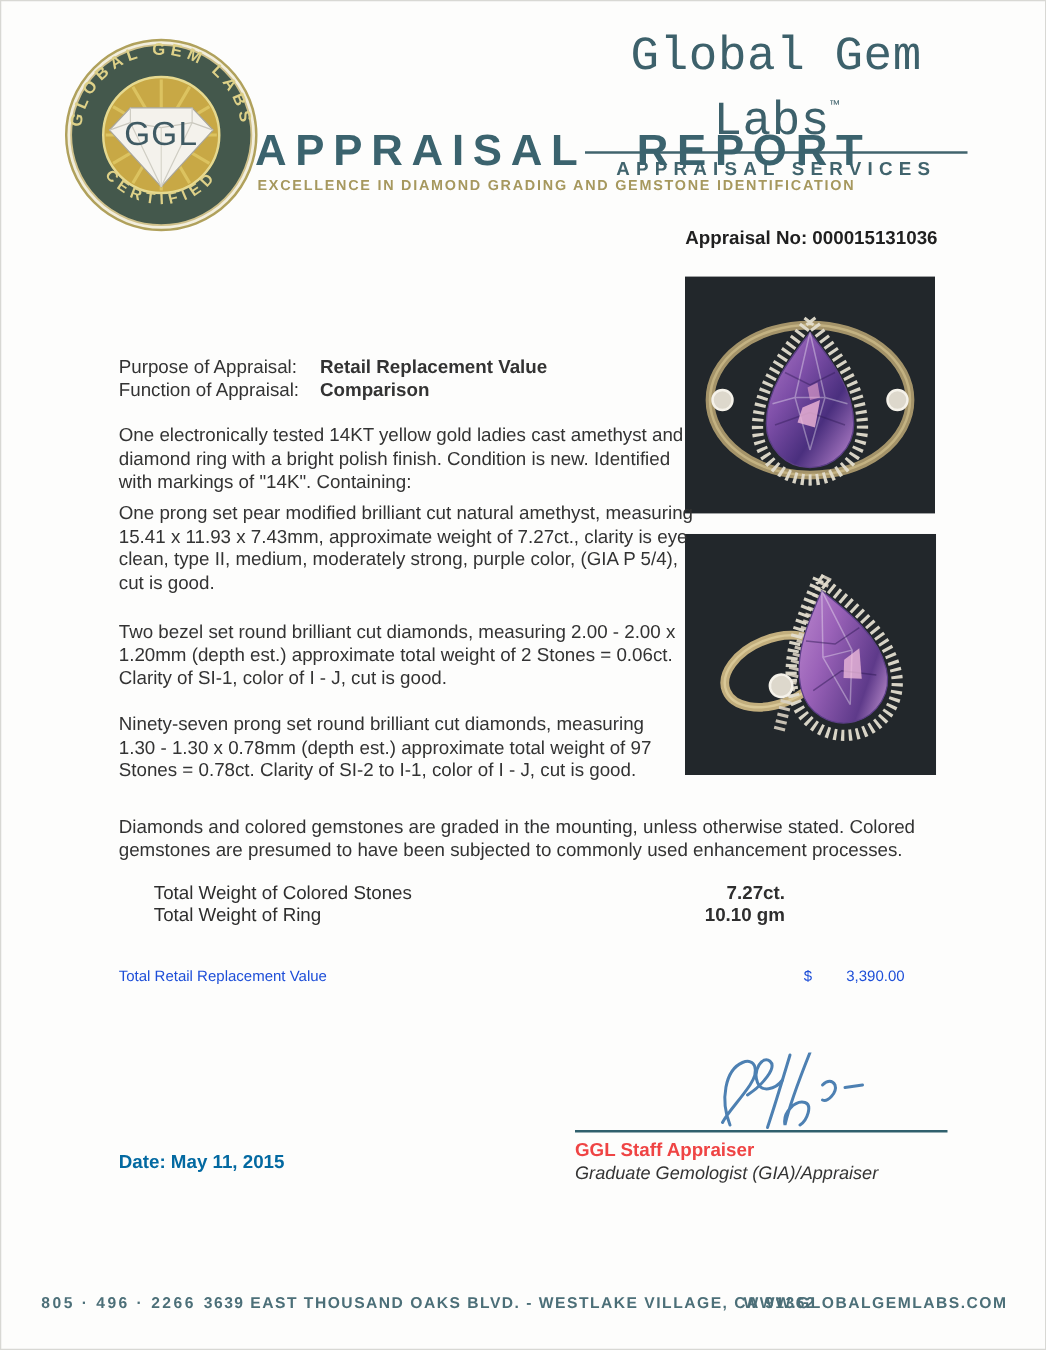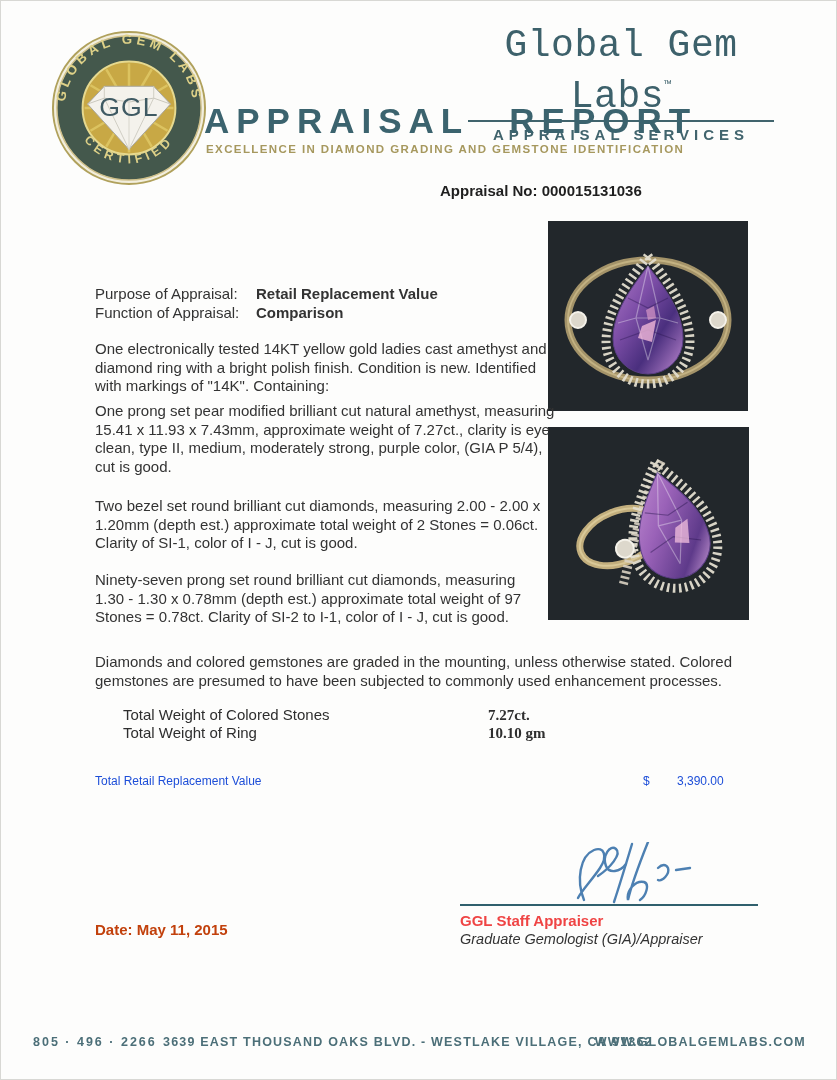--- a/index.html
+++ b/index.html
@@ -13,21 +13,21 @@
 
   
   #logo-seal{left:50px;top:28px;width:158px;height:160px;}
   .brand-block{left:468px;top:26px;width:306px;text-align:center;color:#3d616b;}
   .brand-title{font-family:Liberation Mono, monospace;font-size:38px;line-height:40px;letter-spacing:.5px;}
   .brand-title sup{font-size:12px;letter-spacing:0;vertical-align:18px;}
   .brand-rule{border:none;border-top:2px solid #41646d;margin:3px 0 4px 0;}
   .brand-subtitle{font-size:15px;font-weight:bold;letter-spacing:5px;color:#41646d;}
   #report-title{left:204px;top:101px;font-size:35px;font-weight:bold;letter-spacing:7px;word-spacing:24px;color:#3b636e;white-space:nowrap;}
   #report-tagline{left:206px;top:143px;font-size:11.5px;font-weight:bold;letter-spacing:1.4px;color:#a6985e;white-space:nowrap;}
-  #appraisal-no{left:440px;top:182px;width:310px;font-size:15px;font-weight:bold;color:#1f1f1f;}
+  #appraisal-no{left:440px;top:182px;width:310px;text-align:right;font-size:15px;font-weight:bold;color:#1f1f1f;}
 
   
   .photo{overflow:hidden;}
   #photo-1{left:548px;top:221px;width:200px;height:190px;}
   #photo-2{left:548px;top:427px;width:201px;height:193px;}
 
   
   .bodytext{font-size:15px;line-height:18.6px;color:#333;}
   #kv-block{left:95px;top:285px;}
   .kv-row{display:flex;}
@@ -36,33 +36,33 @@
   #description{left:95px;top:340px;width:462px;}
   #para-amethyst{left:95px;top:402px;width:468px;}
   #para-bezel{left:95px;top:497px;width:472px;}
   #para-prong{left:95px;top:571px;width:452px;}
   #disclaimer{left:95px;top:653px;width:668px;line-height:18.8px;}
 
   
   #totals{left:95px;top:706px;width:660px;margin-left:28px;}
   .total-row{display:flex;line-height:18.4px;font-size:15px;}
   .total-label{width:365px;}
-  .total-value{width:140px;text-align:left;font-weight:bold;font-family:Liberation Serif, serif;}
+  .total-value{width:140px;text-align:right;font-weight:bold;}
   #grand-row{left:95px;top:774px;width:660px;display:flex;font-size:12px;font-weight:normal;color:#1d4ed8;}
   .grand-label{flex:1;}
   .grand-currency{width:34px;}
   .grand-value{width:78px;text-align:left;}
 
   
   #signature-block{left:460px;top:842px;width:298px;}
   .sig-scribble{display:block;margin:0 auto 0 110px;}
   .sig-line{border:none;border-top:2px solid #30606d;margin:0 0 6px 0;}
   .signer-title{font-size:15px;font-weight:bold;color:#ef4444;}
   .signer-cred{font-size:14.5px;font-style:italic;color:#333;margin-top:2px;}
-  #date-line{left:95px;top:921px;font-size:15px;font-weight:bold;color:#c2410c;}
+  #date-line{left:95px;top:921px;font-size:15px;font-weight:bold;color:#0369a1;}
 
   
   .footer-item{top:1035px;font-size:12.5px;font-weight:bold;color:#4c6f78;letter-spacing:1.2px;white-space:nowrap;}
   #footer-phone{left:33px;letter-spacing:2px;}
   #footer-address{left:163px;}
   #footer-website{right:31px;}
 </style>
 </head>
 <body>
 

